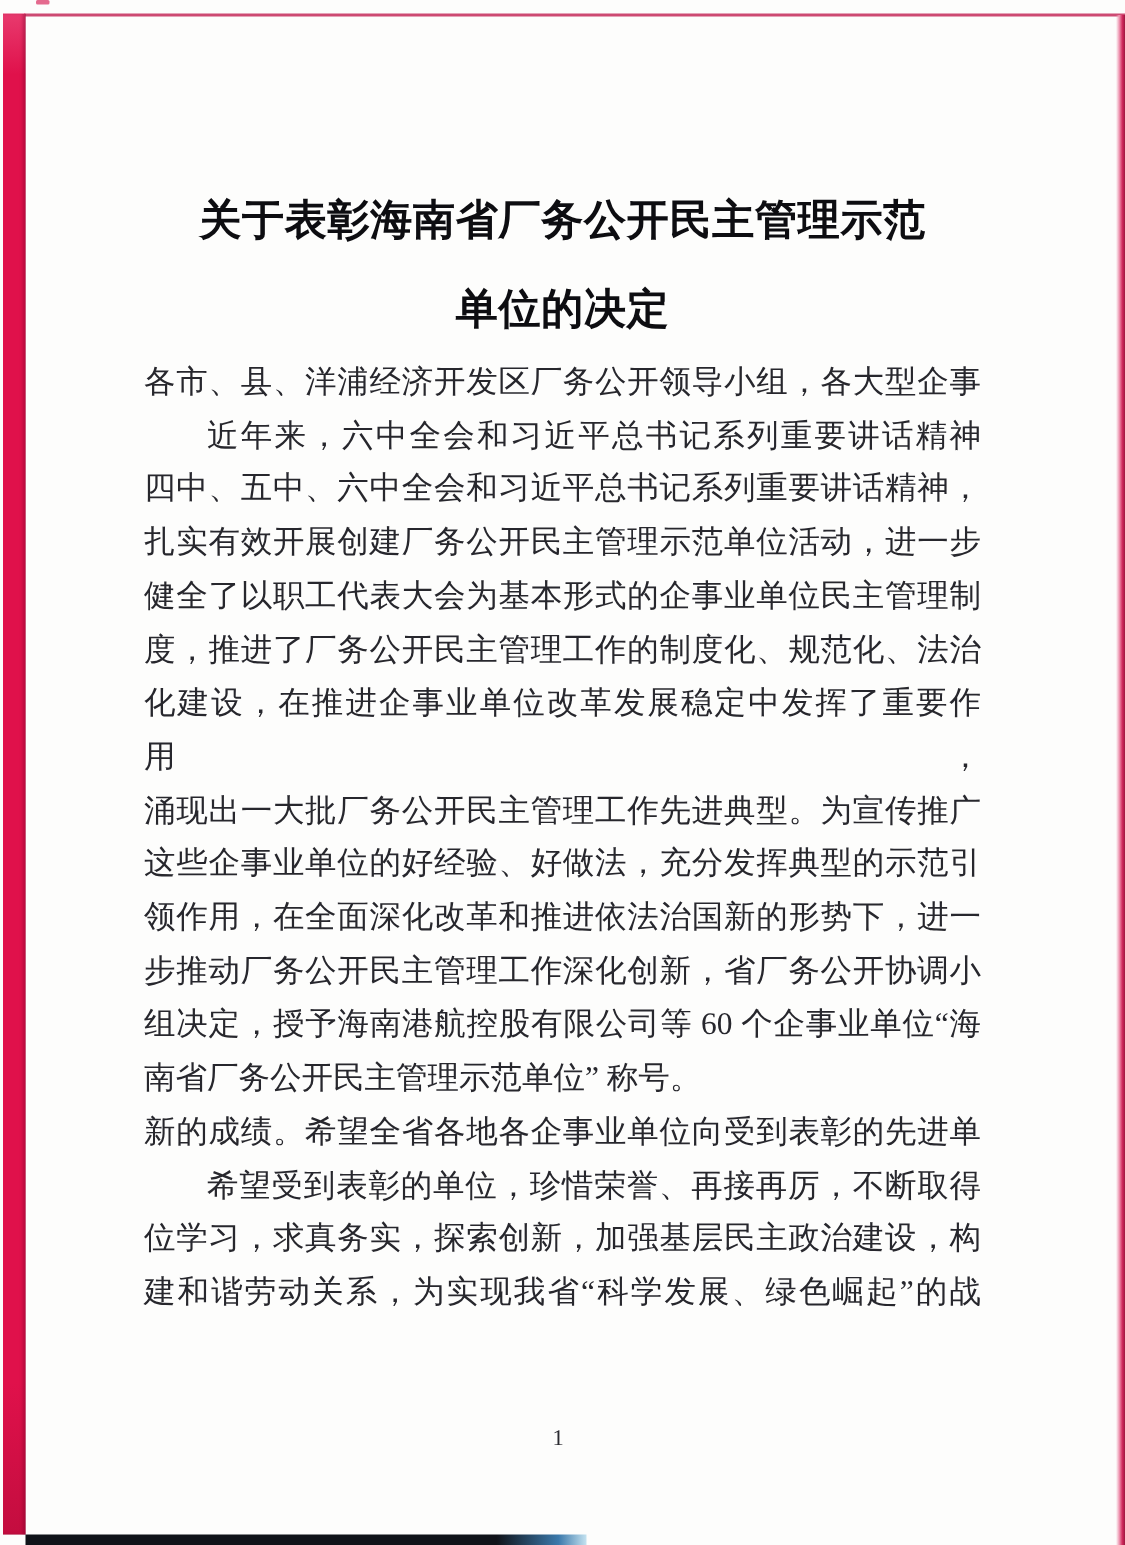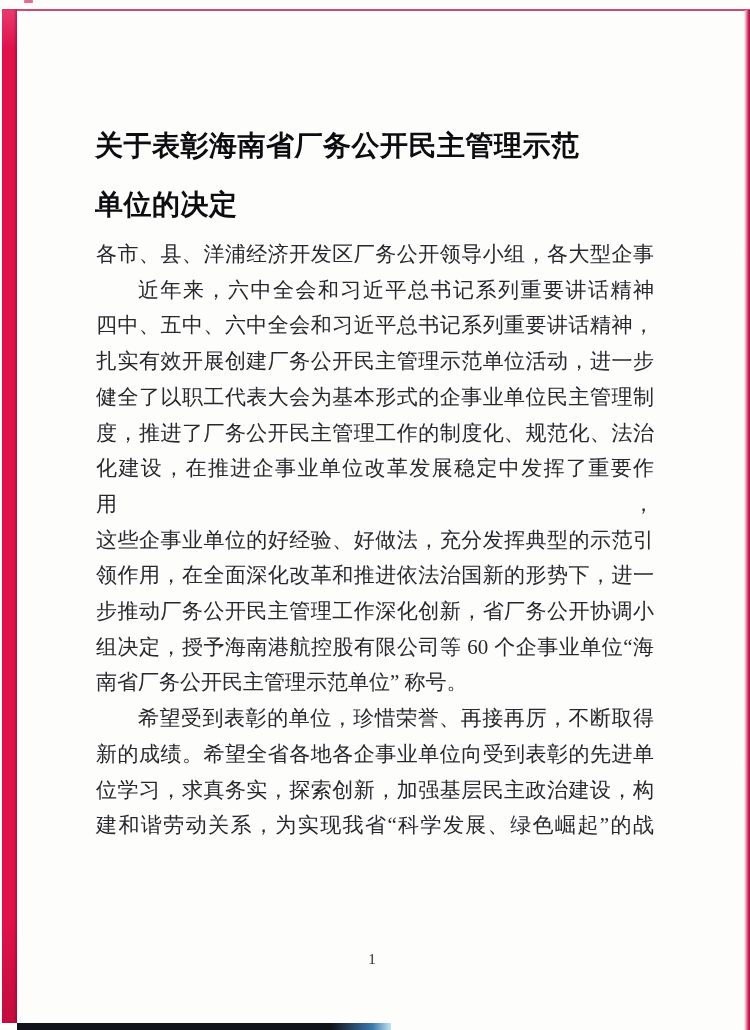--- a/index.html
+++ b/index.html
@@ -85,26 +85,26 @@
     background: linear-gradient(90deg,
       var(--bottom_band_dark) 0%,
       var(--bottom_band_dark) 84%,
       var(--bottom_band_blue) 95%,
       #c4e2f0 100%);
   }
 
   .doc-title {
     margin: 118px auto 0;
     width: 560px;
+    text-align: center;
     font-weight: 700;
     font-size: 28px;
     line-height: 59px;
     color: var(--ink_title);
     letter-spacing: 0.5px;
-    font-family: Liberation Mono, monospace;
   }
 
   .doc-body {
     width: 558px;
     margin: 1px auto 0;
     font-size: 21px;
     line-height: 35.7px;
     color: var(--ink_body);
   }
   .doc-body .line { text-align: justify; }
@@ -138,26 +138,27 @@
   </div>
 
   <div class="doc-body">
       <div class="line full">各市、县、洋浦经济开发区厂务公开领导小组，各大型企事</div>
       <div class="line full indent">近年来，六中全会和习近平总书记系列重要讲话精神</div>
       <div class="line full">四中、五中、六中全会和习近平总书记系列重要讲话精神，</div>
       <div class="line full">扎实有效开展创建厂务公开民主管理示范单位活动，进一步</div>
       <div class="line full">健全了以职工代表大会为基本形式的企事业单位民主管理制</div>
       <div class="line full">度，推进了厂务公开民主管理工作的制度化、规范化、法治</div>
       <div class="line full">化建设，在推进企事业单位改革发展稳定中发挥了重要作用，</div>
+      <div class="line full">涌现出一大批厂务公开民主管理工作先进典型。为宣传推广</div>
       <div class="line full">这些企事业单位的好经验、好做法，充分发挥典型的示范引</div>
       <div class="line full">领作用，在全面深化改革和推进依法治国新的形势下，进一</div>
       <div class="line full">步推动厂务公开民主管理工作深化创新，省厂务公开协调小</div>
       <div class="line full">组决定，授予海南港航控股有限公司等 60 个企事业单位“海</div>
       <div class="line">南省厂务公开民主管理示范单位” 称号。</div>
+      <div class="line full">新的成绩。希望全省各地各企事业单位向受到表彰的先进单</div>
       <div class="line full indent">希望受到表彰的单位，珍惜荣誉、再接再厉，不断取得</div>
-      <div class="line full">新的成绩。希望全省各地各企事业单位向受到表彰的先进单</div>
       <div class="line full">位学习，求真务实，探索创新，加强基层民主政治建设，构</div>
       <div class="line full">建和谐劳动关系，为实现我省“科学发展、绿色崛起”的战</div>
     </div>
 
   <div class="page-number">1</div>
 
 </div>
 
 </body></html>

